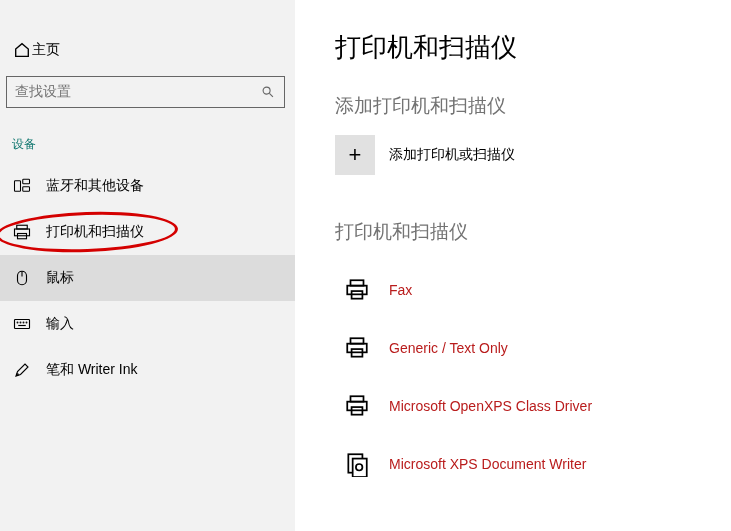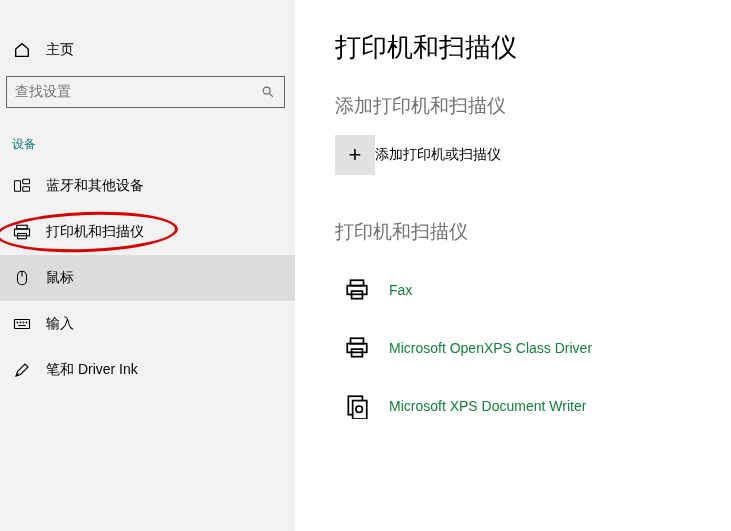--- a/index.html
+++ b/index.html
@@ -1,42 +1,42 @@
 <!DOCTYPE html>
 <html><head>
 <meta charset="utf-8">
 <style>
   * { box-sizing: border-box; margin: 0; padding: 0; }
   html, body { width: 731px; height: 531px; font-family: "Microsoft YaHei", "Segoe UI", sans-serif; font-size: 14px; background: #fff; overflow: hidden; }
   .window { display: flex; width: 731px; height: 531px; }
   .sidebar { width: 295px; background: #f2f2f2; display: flex; flex-direction: column; padding-top: 30px; padding-bottom: 10px; overflow: hidden; }
   .home-row { display: flex; align-items: center; height: 40px; padding-left: 12px; cursor: default; }
   .home-row .icon { width: 20px; height: 20px; display:flex; align-items:center; justify-content:center; }
-  .home-row .label { margin-left: 14px; font-size: 14px; color: #000; }
+  .home-row .label { font-size: 14px; color: #000; }
   .search-wrap { padding: 6px 10px 0 6px; }
   .search-box { display:flex; align-items:center; border: 1px solid #666; height: 32px; padding: 0 8px; background: #f2f2f2; }
   .search-box input { flex:1; border:none; background:transparent; outline:none; font-size:14px; color:#4d7c0f; font-family: Liberation Serif, serif; }
   .search-box .sicon { width:16px; height:16px; display:flex; align-items:center; justify-content:center; }
   .section-label { font-size: 12px; color:#0f766e; padding: 28px 0 10px 12px; font-weight: 500; }
   .nav-list { display:flex; flex-direction:column; }
   .nav-item { display:flex; align-items:center; height:46px; padding-left:12px; cursor:default; position:relative; }
   .nav-item .icon { width:20px; height:20px; display:flex; align-items:center; justify-content:center; }
   .nav-item .label { margin-left: 14px; font-size:14px; color:#000; }
   .nav-item.selected { background: #dcdcdc; }
   .annot { position:absolute; border:3px solid #d40000; border-radius:50%; width:182px; height:40px; left:-4px; top:3px; pointer-events:none; transform: rotate(-2deg); }
   .content { flex:1; background:#fff; padding: 30px 0 0 40px; overflow:hidden; }
   .page-title { font-size: 26px; font-weight: 500; color:#000; margin-bottom: 28px; }
   .sub-title { font-size: 19px; font-weight: 500; color:#737373; margin-bottom: 16px; }
   .add-row { display:flex; align-items:center; margin-bottom: 44px; }
   .add-btn { width:40px; height:40px; background:#e1e1e1; display:flex; align-items:center; justify-content:center; font-size:22px; color:#000; cursor:pointer; }
-  .add-label { font-size:14px; color:#000; }
+  .add-label { margin-left: 14px; font-size:14px; color:#000; }
   .printer-list { display:flex; flex-direction:column; }
   .printer-item { display:flex; align-items:center; height:58px; cursor:default; }
   .printer-item .picon { width:28px; height:28px; display:flex; align-items:center; justify-content:center; margin-left: 8px; }
-  .printer-item .plabel { margin-left: 18px; font-size:14px; color:#15803d; }
+  .printer-item .plabel { margin-left: 18px; font-size:14px; color:#b91c1c; }
   svg { display:block; }
 </style>
 </head>
 <body>
 
 <div class="window">
 
   <div class="sidebar">
 
     <div class="home-row">
@@ -112,21 +112,21 @@
         <span class="label">输入</span>
       </div>
 
       <div class="nav-item">
         <span class="icon">
           <svg width="18" height="18" viewBox="0 0 24 24" fill="none" stroke="#000" stroke-width="1.5">
             <path d="M4 20 L6 14 L16 4 L20 8 L10 18 Z"></path>
               <circle cx="6" cy="18" r="1"></circle>
           </svg>
         </span>
-        <span class="label">笔和 Driver Ink</span>
+        <span class="label">笔和 Writer Ink</span>
       </div>
 
 
     </div>
   </div>
 
   <div class="content">
     <div class="page-title">打印机和扫描仪</div>
     <div class="sub-title">添加打印机和扫描仪</div>
 
@@ -145,20 +145,30 @@
         <span class="picon">
           <svg width="26" height="26" viewBox="0 0 24 24" fill="none" stroke="#000" stroke-width="1.6">
             <rect x="6" y="3" width="12" height="5"></rect>
               <rect x="3" y="8" width="18" height="8"></rect>
               <rect x="7" y="13" width="10" height="7"></rect>
           </svg>
         </span>
         <span class="plabel">Fax</span>
       </div>
 
+      <div class="printer-item">
+        <span class="picon">
+          <svg width="26" height="26" viewBox="0 0 24 24" fill="none" stroke="#000" stroke-width="1.6">
+            <rect x="6" y="3" width="12" height="5"></rect>
+              <rect x="3" y="8" width="18" height="8"></rect>
+              <rect x="7" y="13" width="10" height="7"></rect>
+          </svg>
+        </span>
+        <span class="plabel">Generic / Text Only</span>
+      </div>
 
       <div class="printer-item">
         <span class="picon">
           <svg width="26" height="26" viewBox="0 0 24 24" fill="none" stroke="#000" stroke-width="1.6">
             <rect x="6" y="3" width="12" height="5"></rect>
               <rect x="3" y="8" width="18" height="8"></rect>
               <rect x="7" y="13" width="10" height="7"></rect>
           </svg>
         </span>
         <span class="plabel">Microsoft OpenXPS Class Driver</span>

